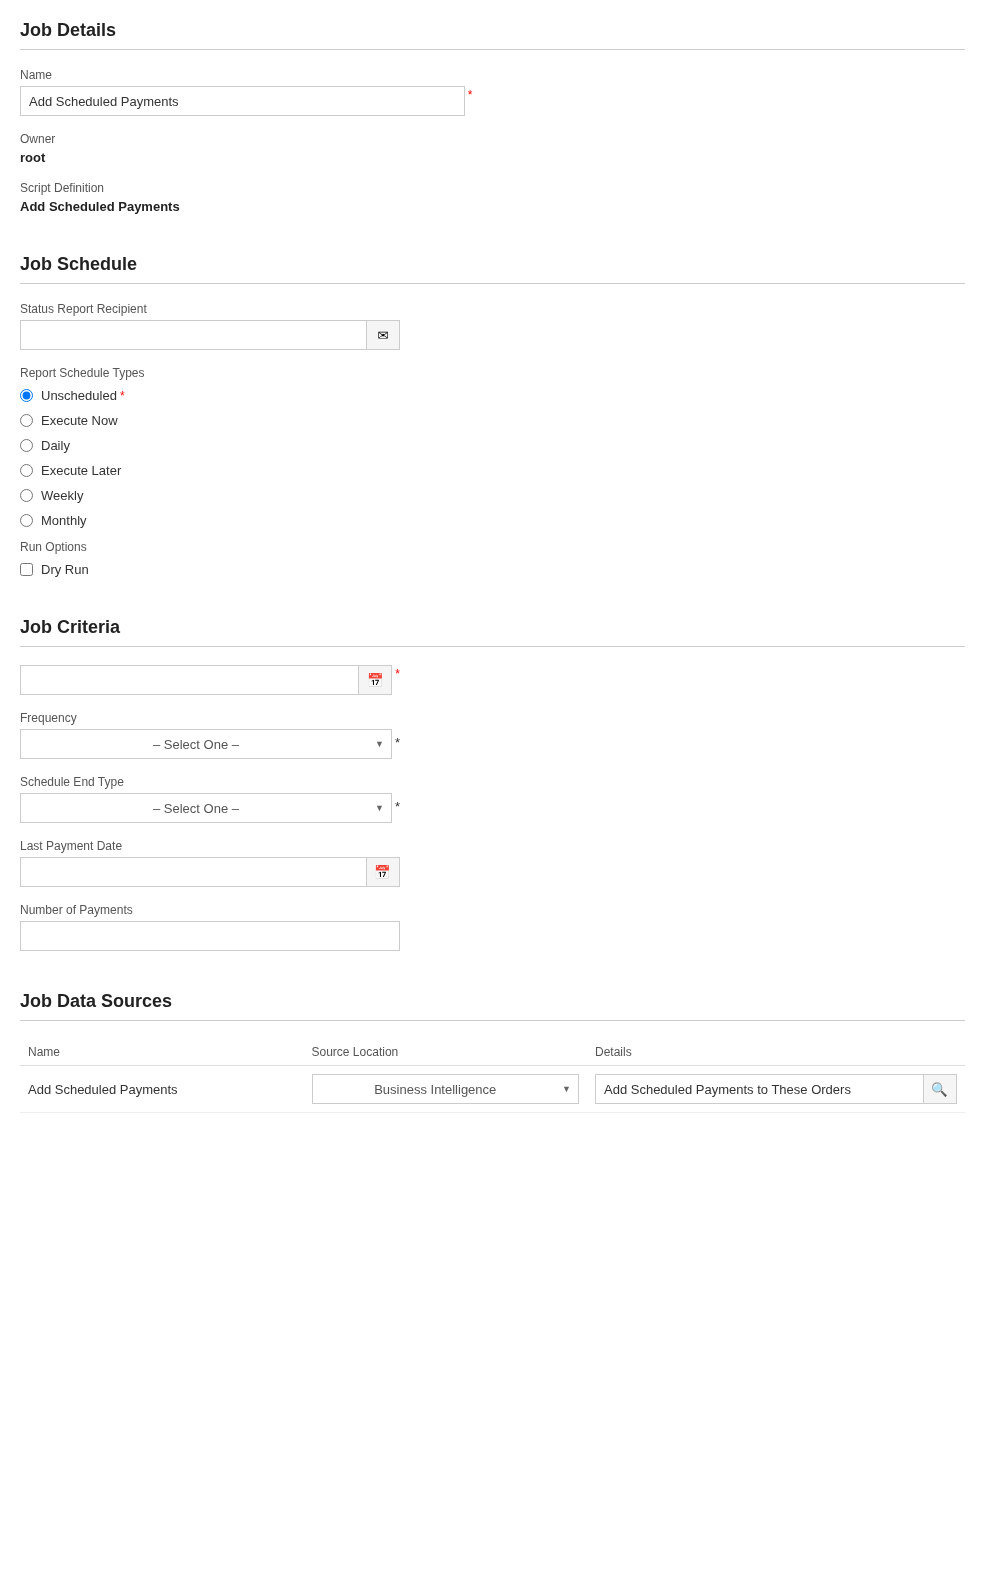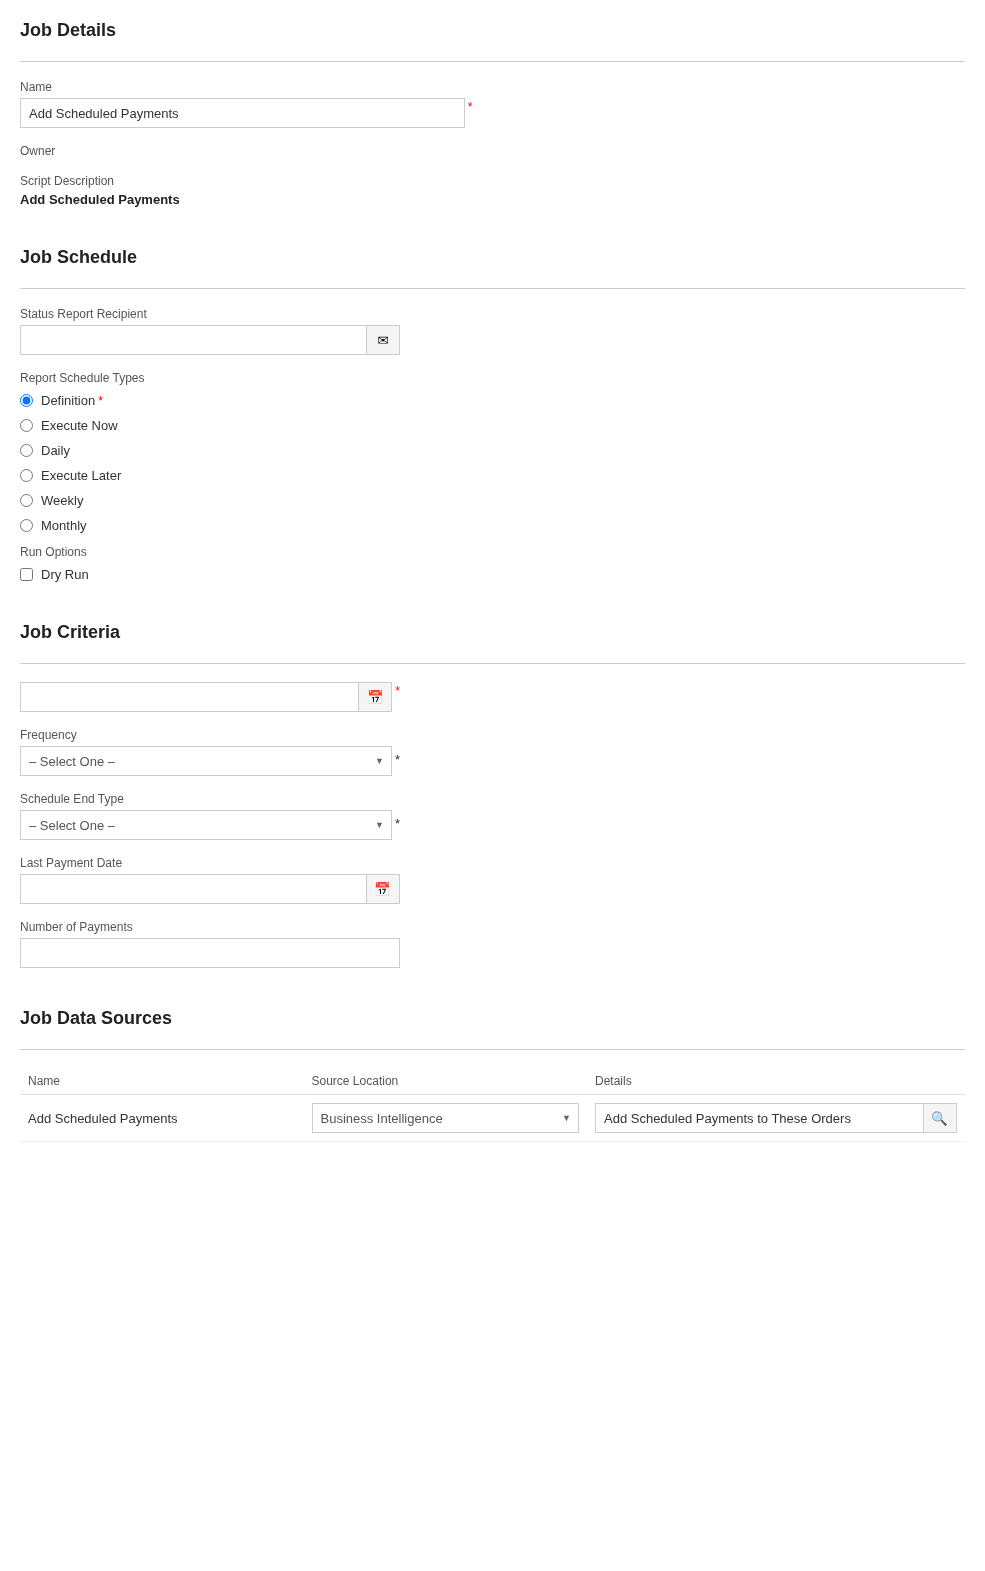--- a/index.html
+++ b/index.html
@@ -9,21 +9,21 @@
       color: #333;
       background: #fff;
       padding: 20px 20px 40px 20px;
       width: 985px;
     }
     h2 {
       font-size: 18px;
       font-weight: bold;
       color: #222;
       border-bottom: 1px solid #ccc;
-      padding-bottom: 20px;
+      padding-bottom: 8px;
       margin-bottom: 18px;
     }
     .section {
       margin-bottom: 40px;
     }
     .field-label {
       font-size: 12px;
       color: #555;
       margin-bottom: 4px;
     }
@@ -103,20 +103,21 @@
       height: 30px;
       border: 1px solid #ccc;
       padding: 4px 8px;
       font-size: 13px;
       color: #555;
       background: #fff;
       appearance: none;
       -webkit-appearance: none;
       padding-right: 28px;
       cursor: pointer;
+      text-align: center;
     }
     .select-wrapper {
       position: relative;
     }
     .select-wrapper::after {
       content: '▼';
       font-size: 9px;
       color: #666;
       position: absolute;
       right: 8px;
@@ -191,24 +192,25 @@
         <div class="inner">
           <input type="text" value="Add Scheduled Payments" style="">
         </div>
         <span class="req-marker">*</span>
       </div>
     </div>
   </div>
 
   <div class="mb-16">
     <div class="field-label mb-4">Owner</div>
-  </div>
-
-  <div class="mb-16">
-    <div class="field-label mb-4">Script Description</div>
+    <div class="field-value-bold">root</div>
+  </div>
+
+  <div class="mb-16">
+    <div class="field-label mb-4">Script Definition</div>
     <div class="field-value-bold">Add Scheduled Payments</div>
   </div>
 </div>
 
 <div class="section">
   <h2>Job Schedule</h2>
 
   <div class="mb-16">
     <div class="field-label mb-4">Status Report Recipient</div>
     <div class="input-with-icon" style="max-width: 380px;">
@@ -217,21 +219,21 @@
         <span>✉</span>
       </button>
     </div>
   </div>
 
   <div class="mb-8">
     <div class="field-label mb-8">Report Schedule Types</div>
     <div class="radio-group">
       <label class="radio-item">
         <input type="radio" name="scheduleType" checked="" style="">
-        <span>Definition</span>
+        <span>Unscheduled</span>
         <span class="required-star">*</span>
       </label>
       <label class="radio-item">
         <input type="radio" name="scheduleType" style="">
         <span>Execute Now</span>
       </label>
       <label class="radio-item">
         <input type="radio" name="scheduleType" style="">
         <span>Daily</span>
       </label>

